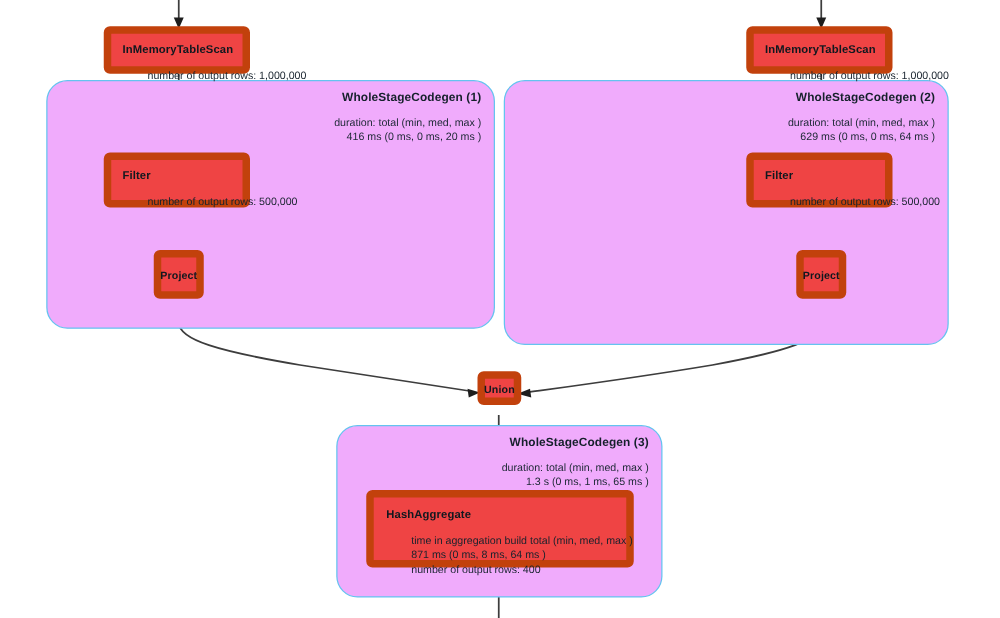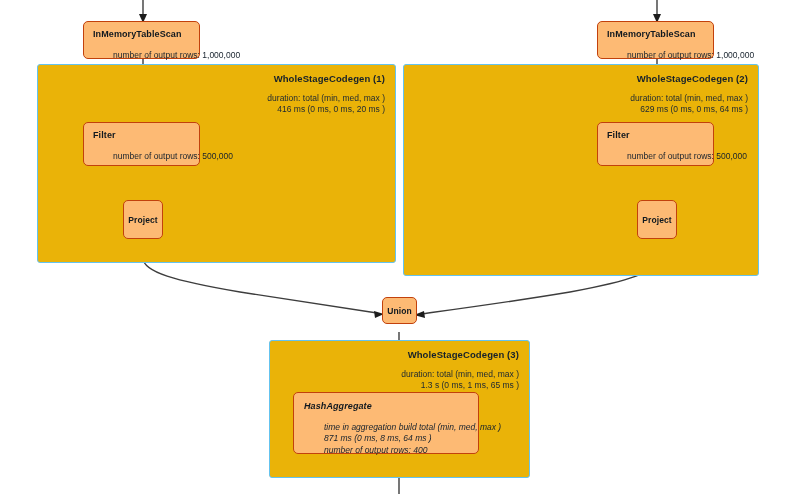--- a/index.html
+++ b/index.html
@@ -29,23 +29,23 @@
     top: 0;
     width: 800px;
     height: 494px;
     overflow: visible;
     pointer-events: none;
   }
 
   
   .stage-cluster {
     position: absolute;
-    background: #eab308;
+    background: #f0abfc;
     border: 1px solid #64c3ef;
-    border-radius: 3px;
+    border-radius: 17px;
     box-sizing: border-box;
   }
   .stage-header {
     position: absolute;
     right: 10px;
     top: 8px;
     text-align: right;
     line-height: 1.25;
   }
   .stage-title {
@@ -59,22 +59,22 @@
   .stage-metric {
     font-size: 8.5px;
     color: #1b2733;
     display: block;
     white-space: pre;
   }
 
   
   .op-node {
     position: absolute;
-    background: #fdba74;
-    border: 1px solid #c2410c;
+    background: #ef4444;
+    border: 6px solid #c2410c;
     border-radius: 5px;
     box-sizing: border-box;
     padding: 7px 9px 8px 9px;
   }
   .op-title {
     font-size: 9px;
     font-weight: bold;
     color: #10181f;
     display: block;
     letter-spacing: 0.1px;
@@ -231,21 +231,21 @@
   </div>
 
   <div class="op-node compact" style="left:637px; top:200px; width:40px; height:39px;">
     <span class="op-title">Project</span>
   </div>
 
   <div class="op-node compact" style="left:382px; top:297px; width:35px; height:27px;">
     <span class="op-title">Union</span>
   </div>
 
-  <div class="op-node inner-wide" style="left:293px; top:392px; width:186px; height:62px;font-style:italic;">
+  <div class="op-node inner-wide" style="left:293px; top:392px; width:214px; height:62px;">
     <span class="op-title">HashAggregate</span>
     <span class="op-metrics">
       <span class="op-metric-line">time in aggregation build total (min, med, max )</span>
       <span class="op-metric-line">871 ms (0 ms, 8 ms, 64 ms )</span>
       <span class="op-metric-line">number of output rows: 400</span>
     </span>
   </div>
 
 </div>
 

